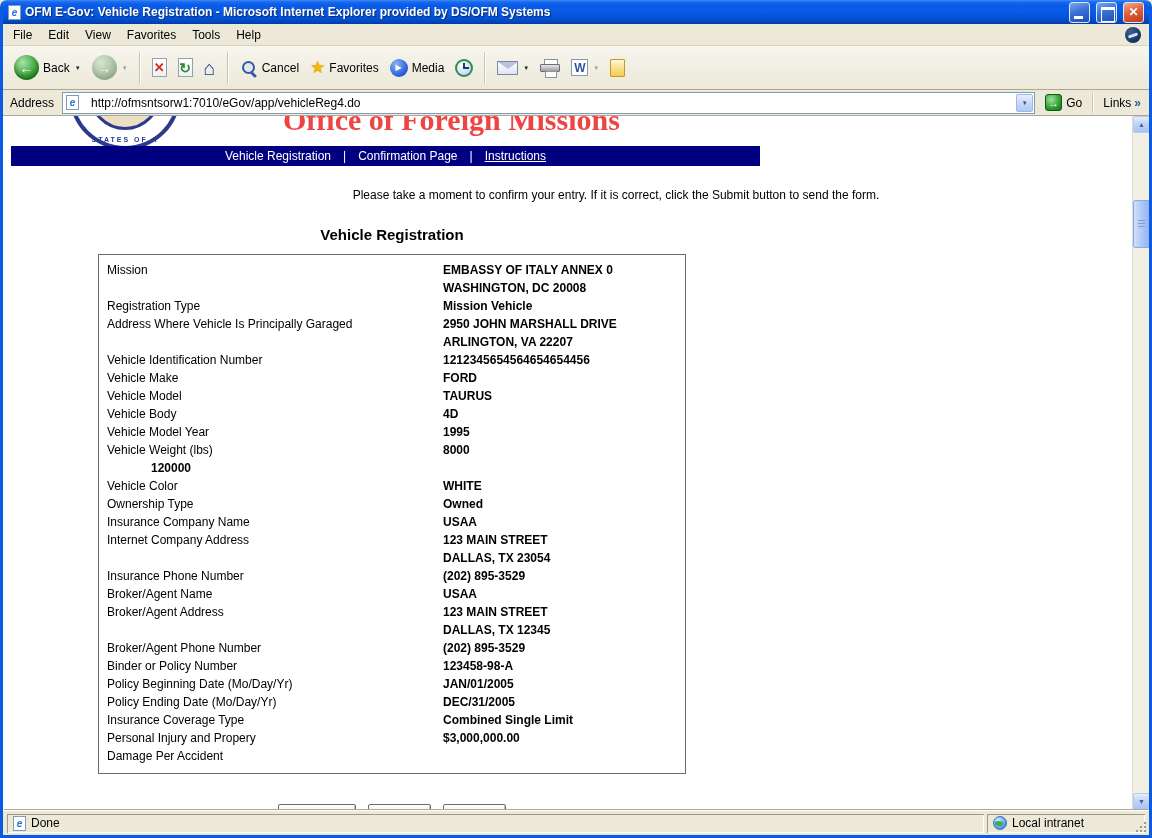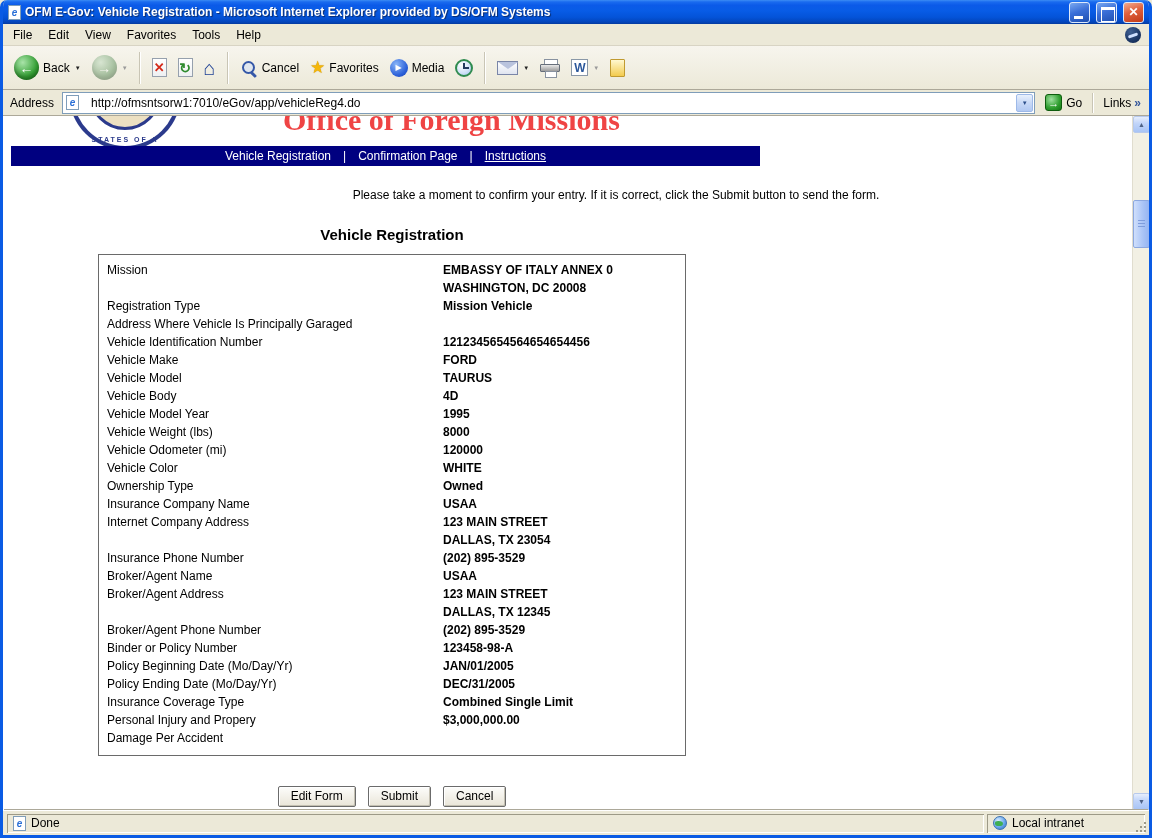--- a/index.html
+++ b/index.html
@@ -275,20 +275,22 @@
           <div class="cvalue">EMBASSY OF ITALY ANNEX 0 WASHINGTON, DC 20008</div>
         </div>
 
         <div class="crow">
           <div class="clabel">Registration Type</div>
           <div class="cvalue">Mission Vehicle</div>
         </div>
 
         <div class="crow">
           <div class="clabel">Address Where Vehicle Is Principally Garaged</div>
+          <div class="cvalue">2950 JOHN MARSHALL DRIVE
+ARLINGTON, VA 22207</div>
         </div>
 
         <div class="crow">
           <div class="clabel">Vehicle Identification Number</div>
           <div class="cvalue">1212345654564654654456</div>
         </div>
 
         <div class="crow">
           <div class="clabel">Vehicle Make</div>
           <div class="cvalue">FORD</div>
@@ -308,21 +310,20 @@
           <div class="clabel">Vehicle Model Year</div>
           <div class="cvalue">1995</div>
         </div>
 
         <div class="crow">
           <div class="clabel">Vehicle Weight (lbs)</div>
           <div class="cvalue">8000</div>
         </div>
 
         <div class="crow">
-          <div class="clabel">Vehicle Odometer (mi)</div>
           <div class="cvalue">120000</div>
         </div>
 
         <div class="crow">
           <div class="clabel">Vehicle Color</div>
           <div class="cvalue">WHITE</div>
         </div>
 
         <div class="crow">
           <div class="clabel">Ownership Type</div>

